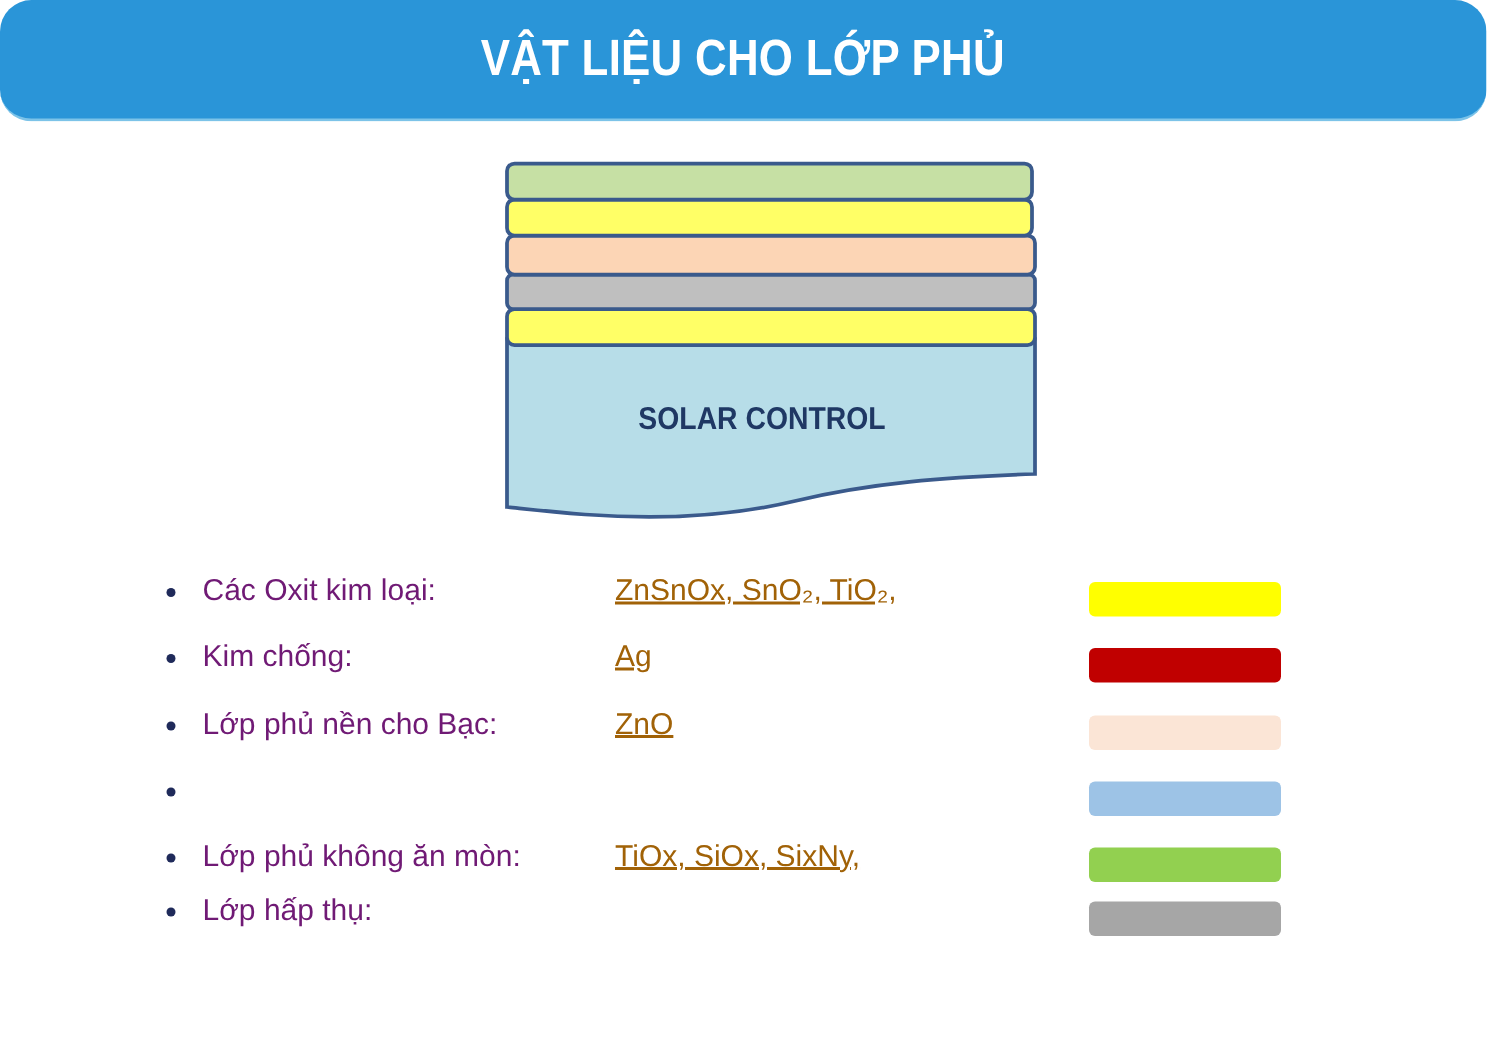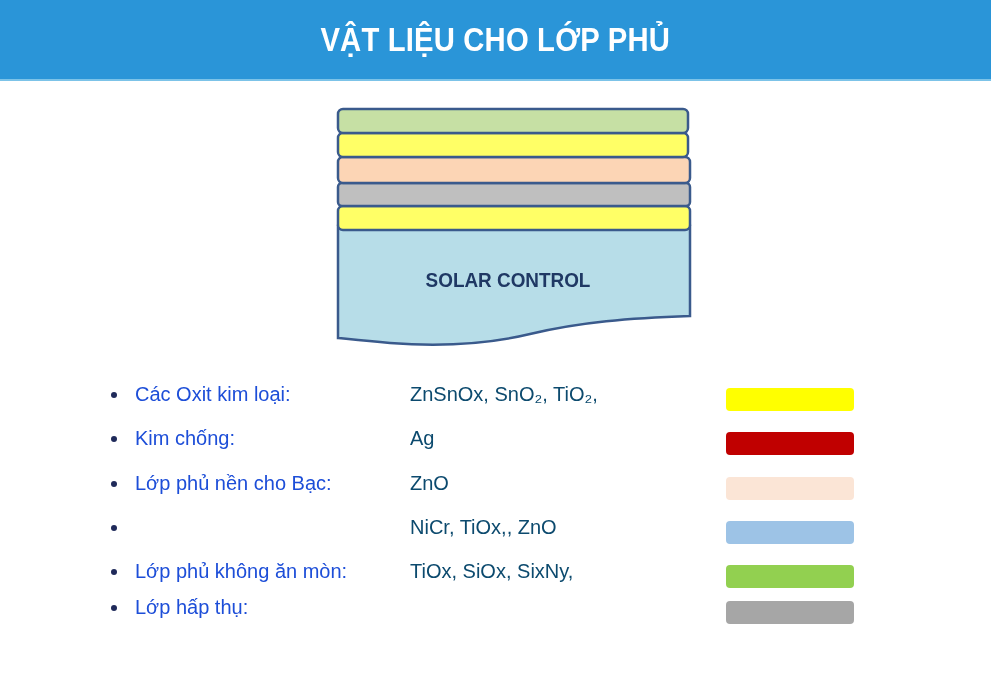--- a/index.html
+++ b/index.html
@@ -5,46 +5,47 @@
   html, body { margin: 0; padding: 0; }
   body {
     width: 991px; height: 695px; position: relative; overflow: hidden;
     background: #ffffff;
     font-family: "Liberation Sans", "DejaVu Sans", sans-serif;
   }
   .header {
     position: absolute; left: 0; top: 0; width: 991px; height: 79px;
     background: #2a95d8;
     border-bottom: 2px solid #7cc3e8;
-    display: flex; align-items: center; justify-content: center;
+    display: flex; align-items: center; justify-content: center; border-radius: 21px;
   }
   .header h1 {
     margin: 0; color: #ffffff; font-weight: 700; font-size: 34px;
     letter-spacing: 0.2px; transform: scaleX(0.86); transform-origin: center;
   }
   .diagram { position: absolute; left: 330px; top: 100px; width: 380px; height: 260px; text-decoration: underline; }
   .diagram svg { position: absolute; left: 0; top: 0; }
   .solar-label {
     position: absolute; left: 0; width: 356px; top: 168px;
     text-align: center; color: #1f3864; font-weight: 700; font-size: 21px;
     transform: scaleX(0.9); transform-origin: center;
   }
   .legend { position: absolute; left: 0; top: 375px; width: 991px; }
   .row { position: absolute; left: 0; width: 991px; height: 44px; }
   .bullet {
     position: absolute; left: 111px; top: 17px; width: 6px; height: 6px;
     border-radius: 50%; background: #1f2a5a;
   }
   .label {
-    position: absolute; left: 135px; top: 8px; font-size: 20px; color: #1d4ed8;
+    position: absolute; left: 135px; top: 8px; font-size: 20px; color: #701a75;
     white-space: nowrap;
   }
   .value {
-    position: absolute; left: 410px; top: 8px; font-size: 20px; color: #0c4a6e;
+    position: absolute; left: 410px; top: 8px; font-size: 20px; color: #a16207;
     white-space: nowrap;
+    text-decoration: underline;
   }
   .swatch {
     position: absolute; left: 726px; top: 13px; width: 128px; height: 23px;
     border-radius: 4px;
   }
 </style>
 </head>
 <body>
 
 <div class="header" style="background: rgb(42, 149, 216);">
@@ -79,21 +80,20 @@
     <span class="swatch" style="background: rgb(192, 0, 0);"></span>
   </div>
   <div class="row" style="top:89px">
     <span class="bullet"></span>
     <span class="label">Lớp phủ nền cho Bạc:</span>
     <span class="value">ZnO</span>
     <span class="swatch" style="background: rgb(251, 229, 214);"></span>
   </div>
   <div class="row" style="top:133px">
     <span class="bullet"></span>
-    <span class="value">NiCr, TiOx,, ZnO</span>
     <span class="swatch" style="background: rgb(157, 195, 230);"></span>
   </div>
   <div class="row" style="top:177px">
     <span class="bullet"></span>
     <span class="label">Lớp phủ không ăn mòn:</span>
     <span class="value">TiOx, SiOx, SixNy,</span>
     <span class="swatch" style="background: rgb(146, 208, 80);"></span>
   </div>
   <div class="row" style="top:213px">
     <span class="bullet"></span>

